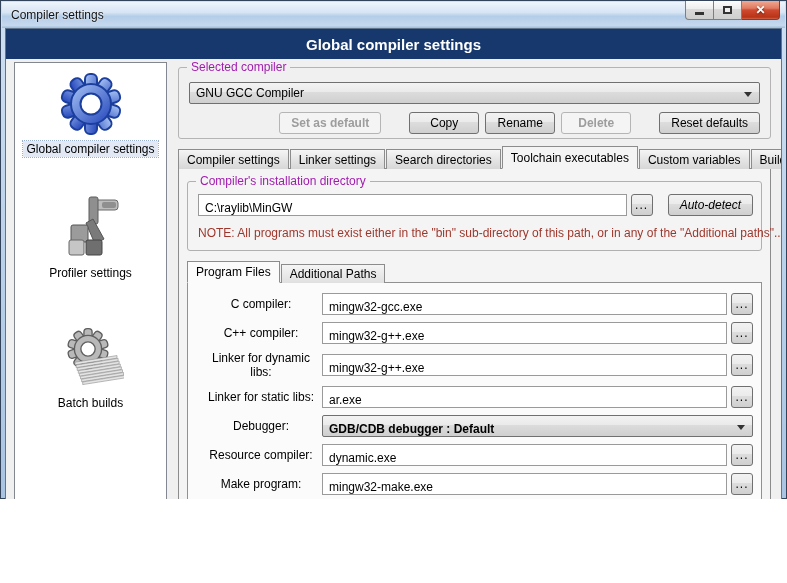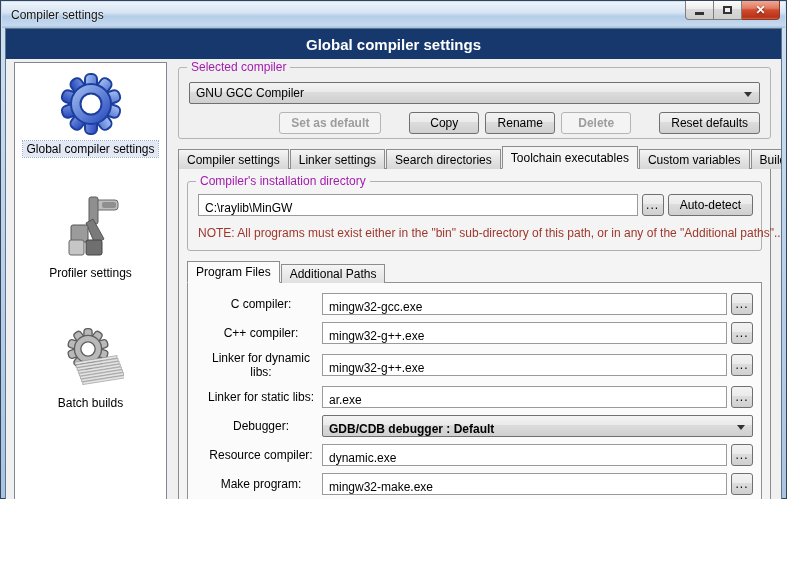--- a/index.html
+++ b/index.html
@@ -113,21 +113,21 @@
 
   
   .tabpage {
     position: absolute; left: 172px; top: 139px; width: 593px; height: 355px;
     border: 1px solid #8c8c8c; background: #f4f4f4; z-index: 1;
   }
   #install-group { left: 8px; top: 12px; width: 575px; height: 70px; border-color: #b0b0b0; }
   #install-group > .glabel { background: #f4f4f4; }
   .install-row { position: absolute; left: 10px; right: 8px; top: 12px; display: flex; align-items: center; }
   .install-row .textbox { flex: 1; }
-  .autodetect-btn { margin-left: 4px; }
+  .autodetect-btn { margin-left: 15px; font-style: italic; }
   .note-text { position: absolute; left: 10px; top: 44px; font-size: 12px; white-space: nowrap; }
 
   
   .subtabstrip { position: absolute; left: 8px; top: 92px; display: flex; align-items: flex-end; height: 22px; z-index: 2; }
   .subtab {
     height: 19px; padding: 0 8px; display: flex; align-items: center;
     border: 1px solid #8c8c8c; border-bottom: none; margin-right: 1px;
     background: linear-gradient(#f5f5f5, #e0e0e0); font-size: 12px; cursor: default;
   }
   .subtab.active { height: 22px; background: #fbfbfb; border-bottom: 1px solid #fbfbfb; }

